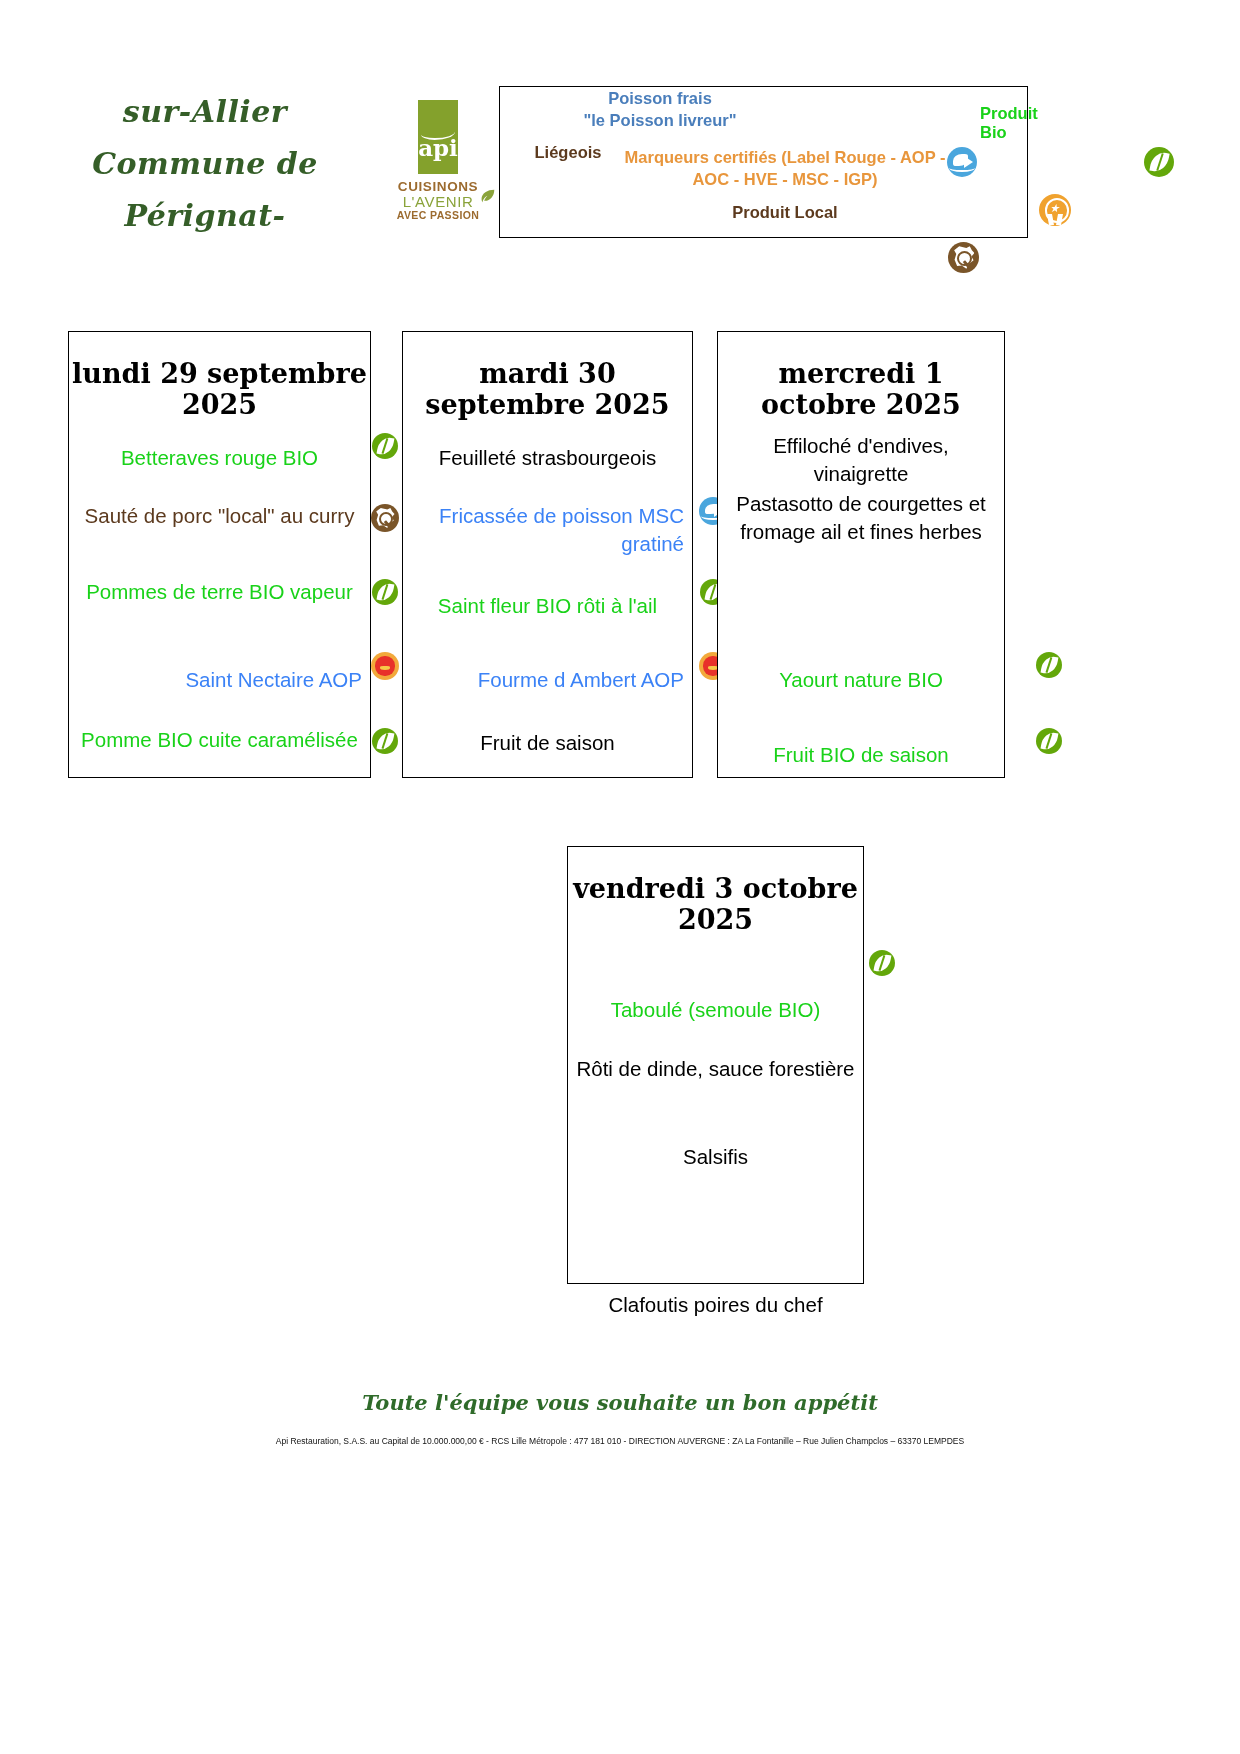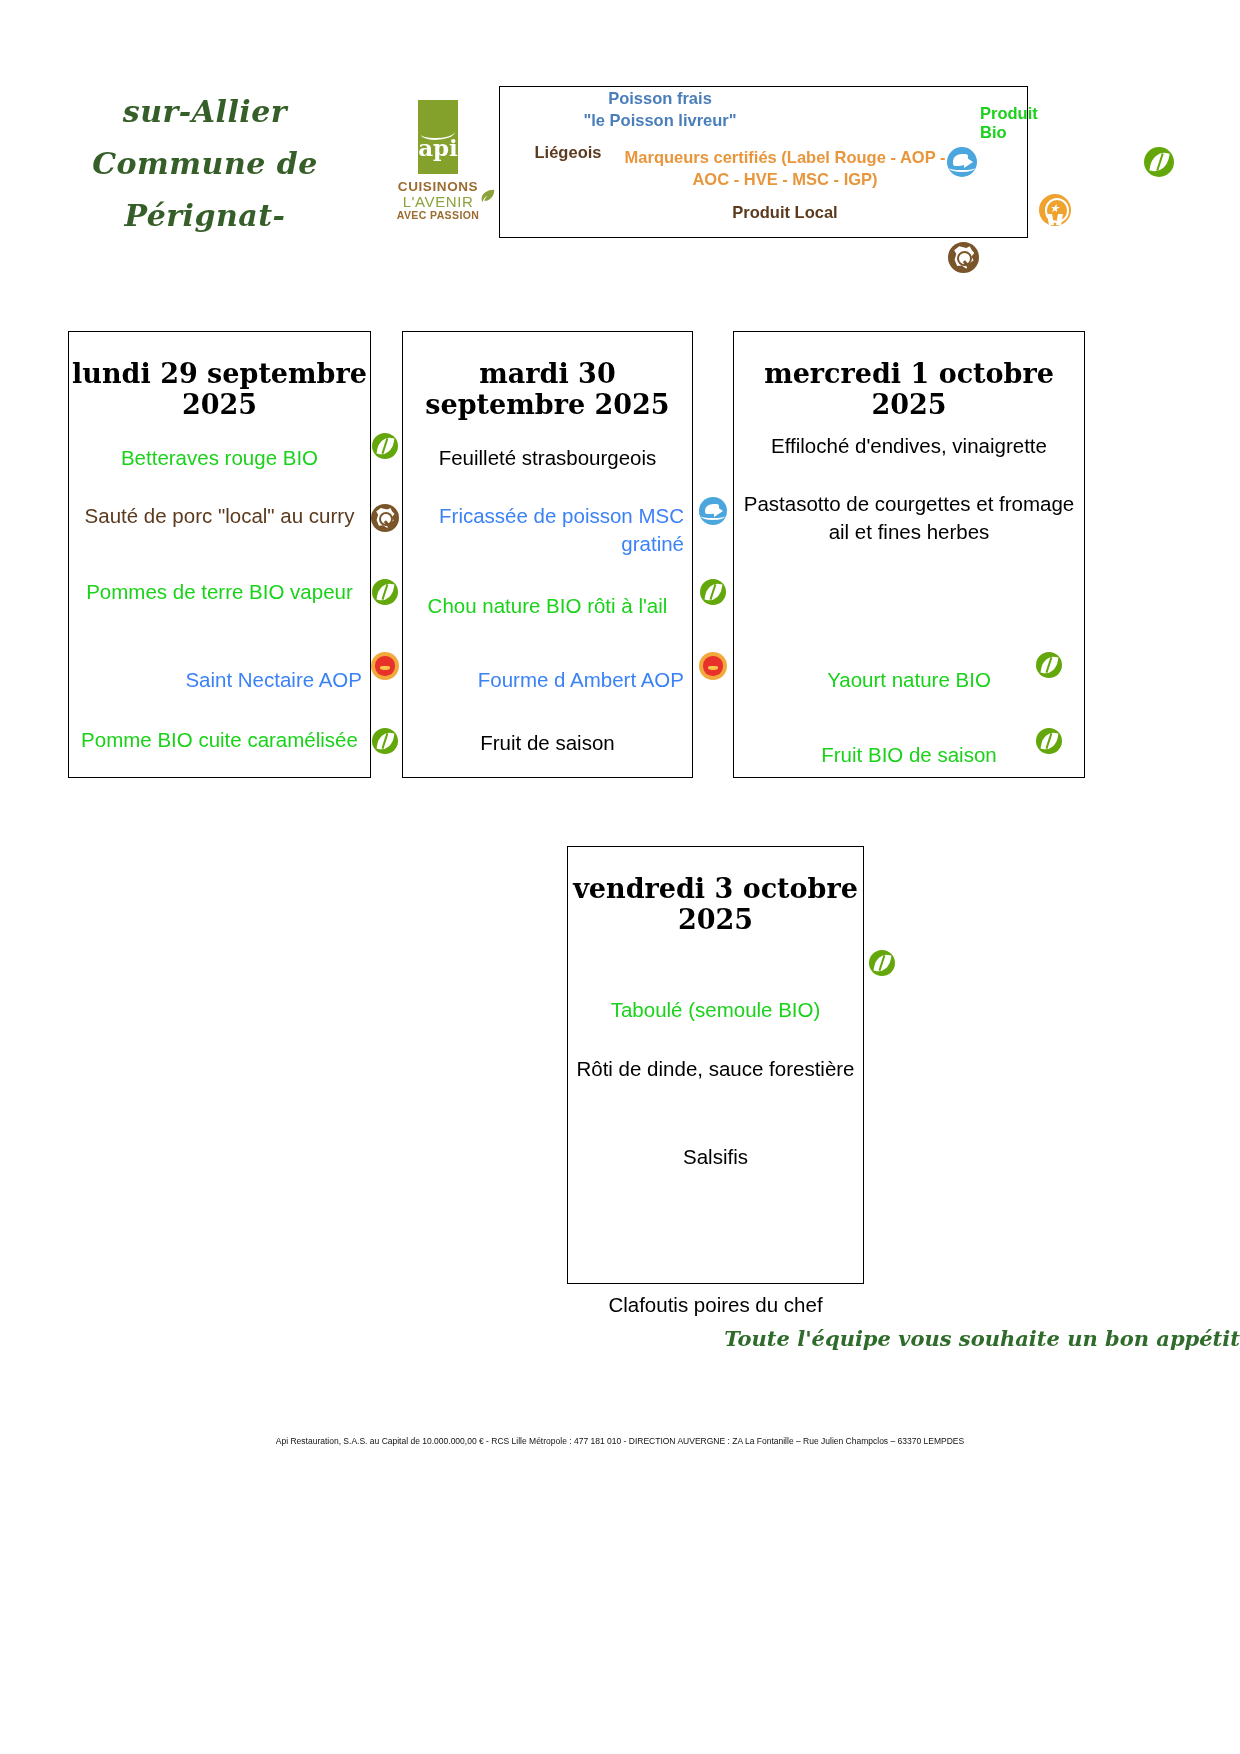--- a/index.html
+++ b/index.html
@@ -156,21 +156,21 @@
     position:absolute;left:8px;right:8px;text-align:center;
     font-size:20.5px;line-height:28px;
   }
   .d-black{color:#000000;}
   .d-green{color:#19d219;}
   .d-brown{color:#5c3a1e;}
   .d-orange{color:#3b82f6;text-align:right;}
 
   
   .appetit{
-    position:absolute;left:0;right:0;top:1326px;text-align:right;
+    position:absolute;left:0;right:0;top:1390px;text-align:center;
     font-family:"DejaVu Serif", serif;font-style:italic;font-weight:bold;
     font-size:21px;color:#2f6b2a;
   }
   .prep{
     position:absolute;left:0;right:0;top:1373px;text-align:center;
     font-size:15px;color:#000;
   }
   .prep span{vertical-align:middle;}
   .prep .chefs{color:#c98b7e;}
   .prep .frais{color:#8bb43a;}
@@ -261,39 +261,39 @@
   <span class="ic ic-bio" style="position:absolute;left:372px;top:728px;width:26px;height:26px;">
       <i class="leaf"></i>
       <i class="vein"></i>
     </span>
 
   <div class="card" style="left:402px;top:331px;width:291px;height:447px;padding-left:28px;">
     <div class="card-title">mardi 30 septembre 2025</div>
     <div class="dishes">
       <div class="dish d-black" style="top:30px;">Feuilleté strasbourgeois</div>
       <div class="dish d-orange" style="top:88px;">Fricassée de poisson MSC gratiné</div>
-      <div class="dish d-green" style="top:178px;">Chou nature BIO rôti à l'ail</div>
+      <div class="dish d-green" style="top:178px;">Saint fleur BIO rôti à l'ail</div>
       <div class="dish d-orange" style="top:252px;">Fourme d Ambert AOP</div>
       <div class="dish d-black" style="top:315px;">Fruit de saison</div>
     </div>
   </div>
   <span class="ic ic-msc" style="position:absolute;left:699px;top:497px;width:28px;height:28px;">
       <i class="fish"></i>
       <i class="tail"></i>
       <i class="wave"></i>
     </span>
   <span class="ic ic-bio" style="position:absolute;left:700px;top:579px;width:26px;height:26px;">
       <i class="leaf"></i>
       <i class="vein"></i>
     </span>
   <span class="ic ic-aop-red" style="position:absolute;left:699px;top:652px;width:28px;height:28px;">
       <i class="core"></i>
     </span>
 
-  <div class="card" style="left:733px;top:331px;width:352px;height:447px;padding-left:40px;">
+  <div class="card" style="left:717px;top:331px;width:288px;height:447px;padding-left:40px;">
     <div class="card-title">mercredi 1 octobre 2025</div>
     <div class="dishes">
       <div class="dish d-black" style="top:18px;">Effiloché d'endives, vinaigrette</div>
       <div class="dish d-black" style="top:76px;">Pastasotto de courgettes et fromage ail et fines herbes</div>
       <div class="dish d-green" style="top:252px;">Yaourt nature BIO</div>
       <div class="dish d-green" style="top:327px;">Fruit BIO de saison</div>
     </div>
   </div>
   <span class="ic ic-bio" style="position:absolute;left:1036px;top:652px;width:26px;height:26px;">
       <i class="leaf"></i>

